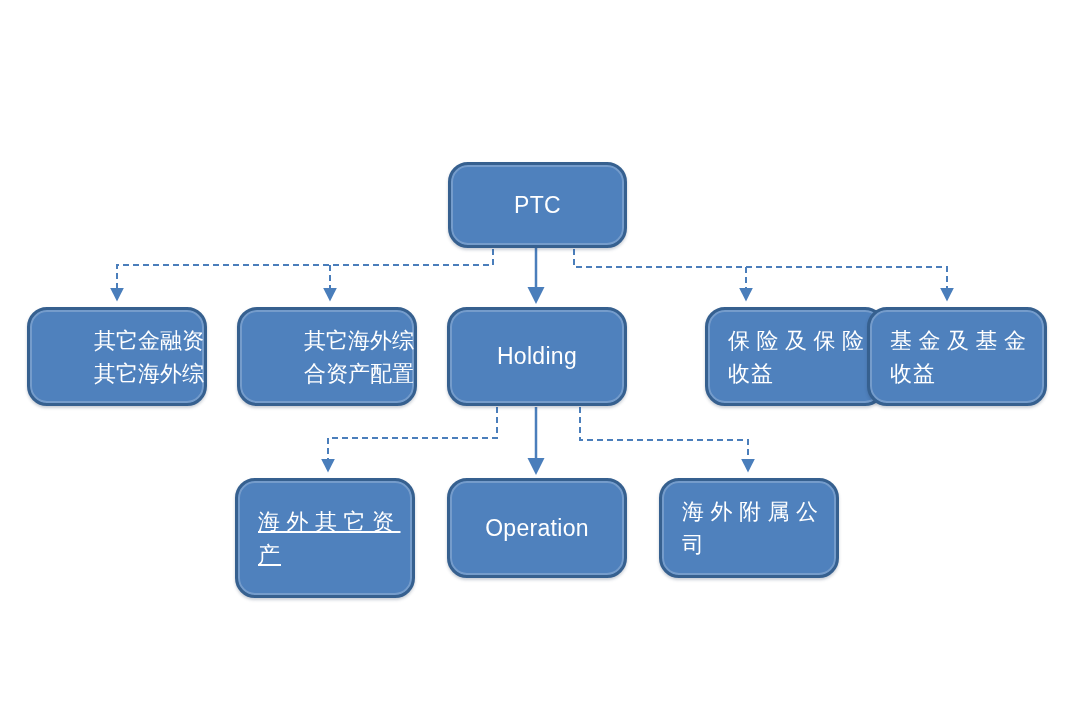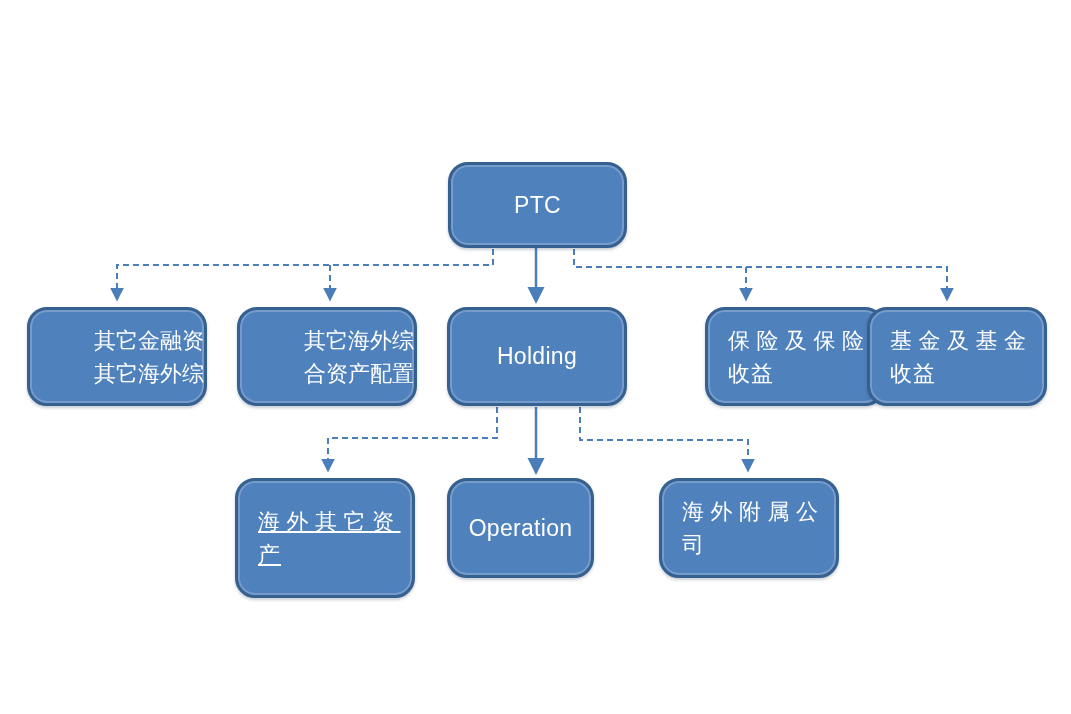--- a/index.html
+++ b/index.html
@@ -115,21 +115,21 @@
   <div class="node cjk cjk-justify" style="left:867px; top:307px; width:180px; height:99px;">
     <div class="line line1">基金及基金</div>
     <div class="line line2">收益</div>
   </div>
 
   <div class="node cjk cjk-justify" style="left:235px; top:478px; width:180px; height:120px;text-decoration:underline;">
     <div class="line line1">海外其它资</div>
     <div class="line line2">产</div>
   </div>
 
-  <div class="node" style="left:447px; top:478px; width:147px; height:100px;">
+  <div class="node" style="left:447px; top:478px; width:180px; height:100px;">
     <div class="latin-label">Operation</div>
   </div>
 
   <div class="node cjk cjk-justify" style="left:659px; top:478px; width:180px; height:100px;">
     <div class="line line1">海外附属公</div>
     <div class="line line2">司</div>
   </div>
 
 </div>
 

